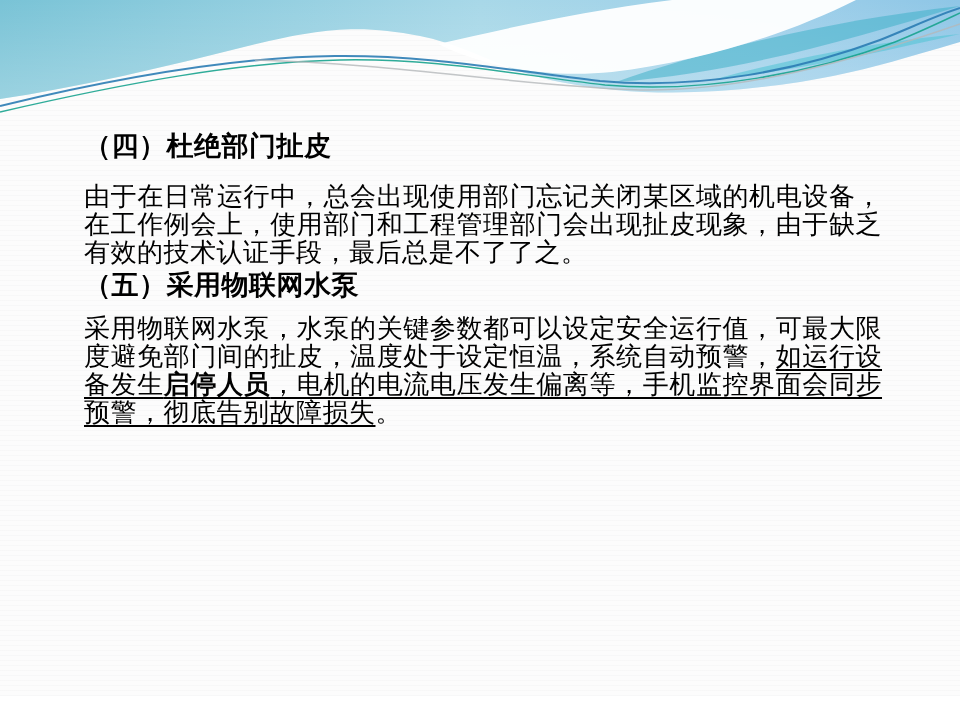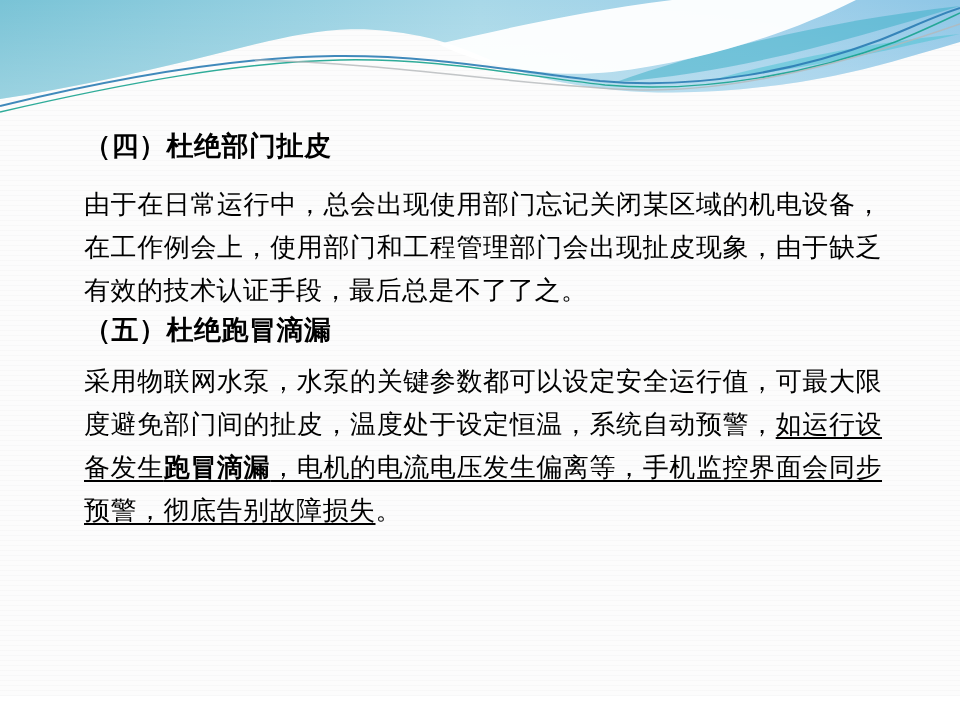--- a/index.html
+++ b/index.html
@@ -47,21 +47,21 @@
     font-size: 27px;
     font-weight: bold;
     line-height: 33px;
     letter-spacing: 0.5px;
   }
   .heading-1 { margin-top: 130px; }
   .heading-2 { margin-top: 2px; }
   .body-para {
     margin: 0;
     font-size: 26px;
-    line-height: 43px;
+    line-height: 28px;
     letter-spacing: 0.5px;
     text-align: justify;
   }
   .para-1 { margin-top: 20px; }
   .para-2 { margin-top: 2px; }
   .para-3 { margin-top: 13px; }
   .seg-underline {
     text-decoration: underline;
     text-underline-offset: 4px;
     text-decoration-thickness: 1.5px;
@@ -109,18 +109,18 @@
     <path d="M255,60 C400,64 520,86 640,90 C740,92 850,62 960,24" fill="none" stroke="#b4b8ba" stroke-width="1.5" opacity="0.8"></path>
   </svg>
 
   <div class="content">
 
     <h2 class="section-heading heading-1">（四）杜绝部门扯皮</h2>
 
     <p class="body-para para-1">由于在日常运行中，总会出现使用部门忘记关闭某区域的机电设备，在工作例会上，使用部门和工程管理部门会出现扯皮现象，由于缺乏有效的技术认证手段，最后总是不了了之。</p>
 
 
-    <h2 class="section-heading heading-2">（五）杜绝跑冒滴漏</h2>
+    <h2 class="section-heading heading-2">（五）采用物联网水泵</h2>
 
-    <p class="body-para para-3"><span>采用物联网水泵，水泵的关键参数都可以设定安全运行值，可最大限度避免部门间的扯皮，温度处于设定恒温，系统自动预警，</span><span class="seg-underline">如运行设备发生</span><span class="seg-underline seg-bold">跑冒滴漏</span><span class="seg-underline">，电机的电流电压发生偏离等，手机监控界面会同步预警，彻底告别故障损失</span><span>。</span></p>
+    <p class="body-para para-3"><span>采用物联网水泵，水泵的关键参数都可以设定安全运行值，可最大限度避免部门间的扯皮，温度处于设定恒温，系统自动预警，</span><span class="seg-underline">如运行设备发生</span><span class="seg-underline seg-bold">启停人员</span><span class="seg-underline">，电机的电流电压发生偏离等，手机监控界面会同步预警，彻底告别故障损失</span><span>。</span></p>
 
   </div>
 </div>
 
 </body></html>

